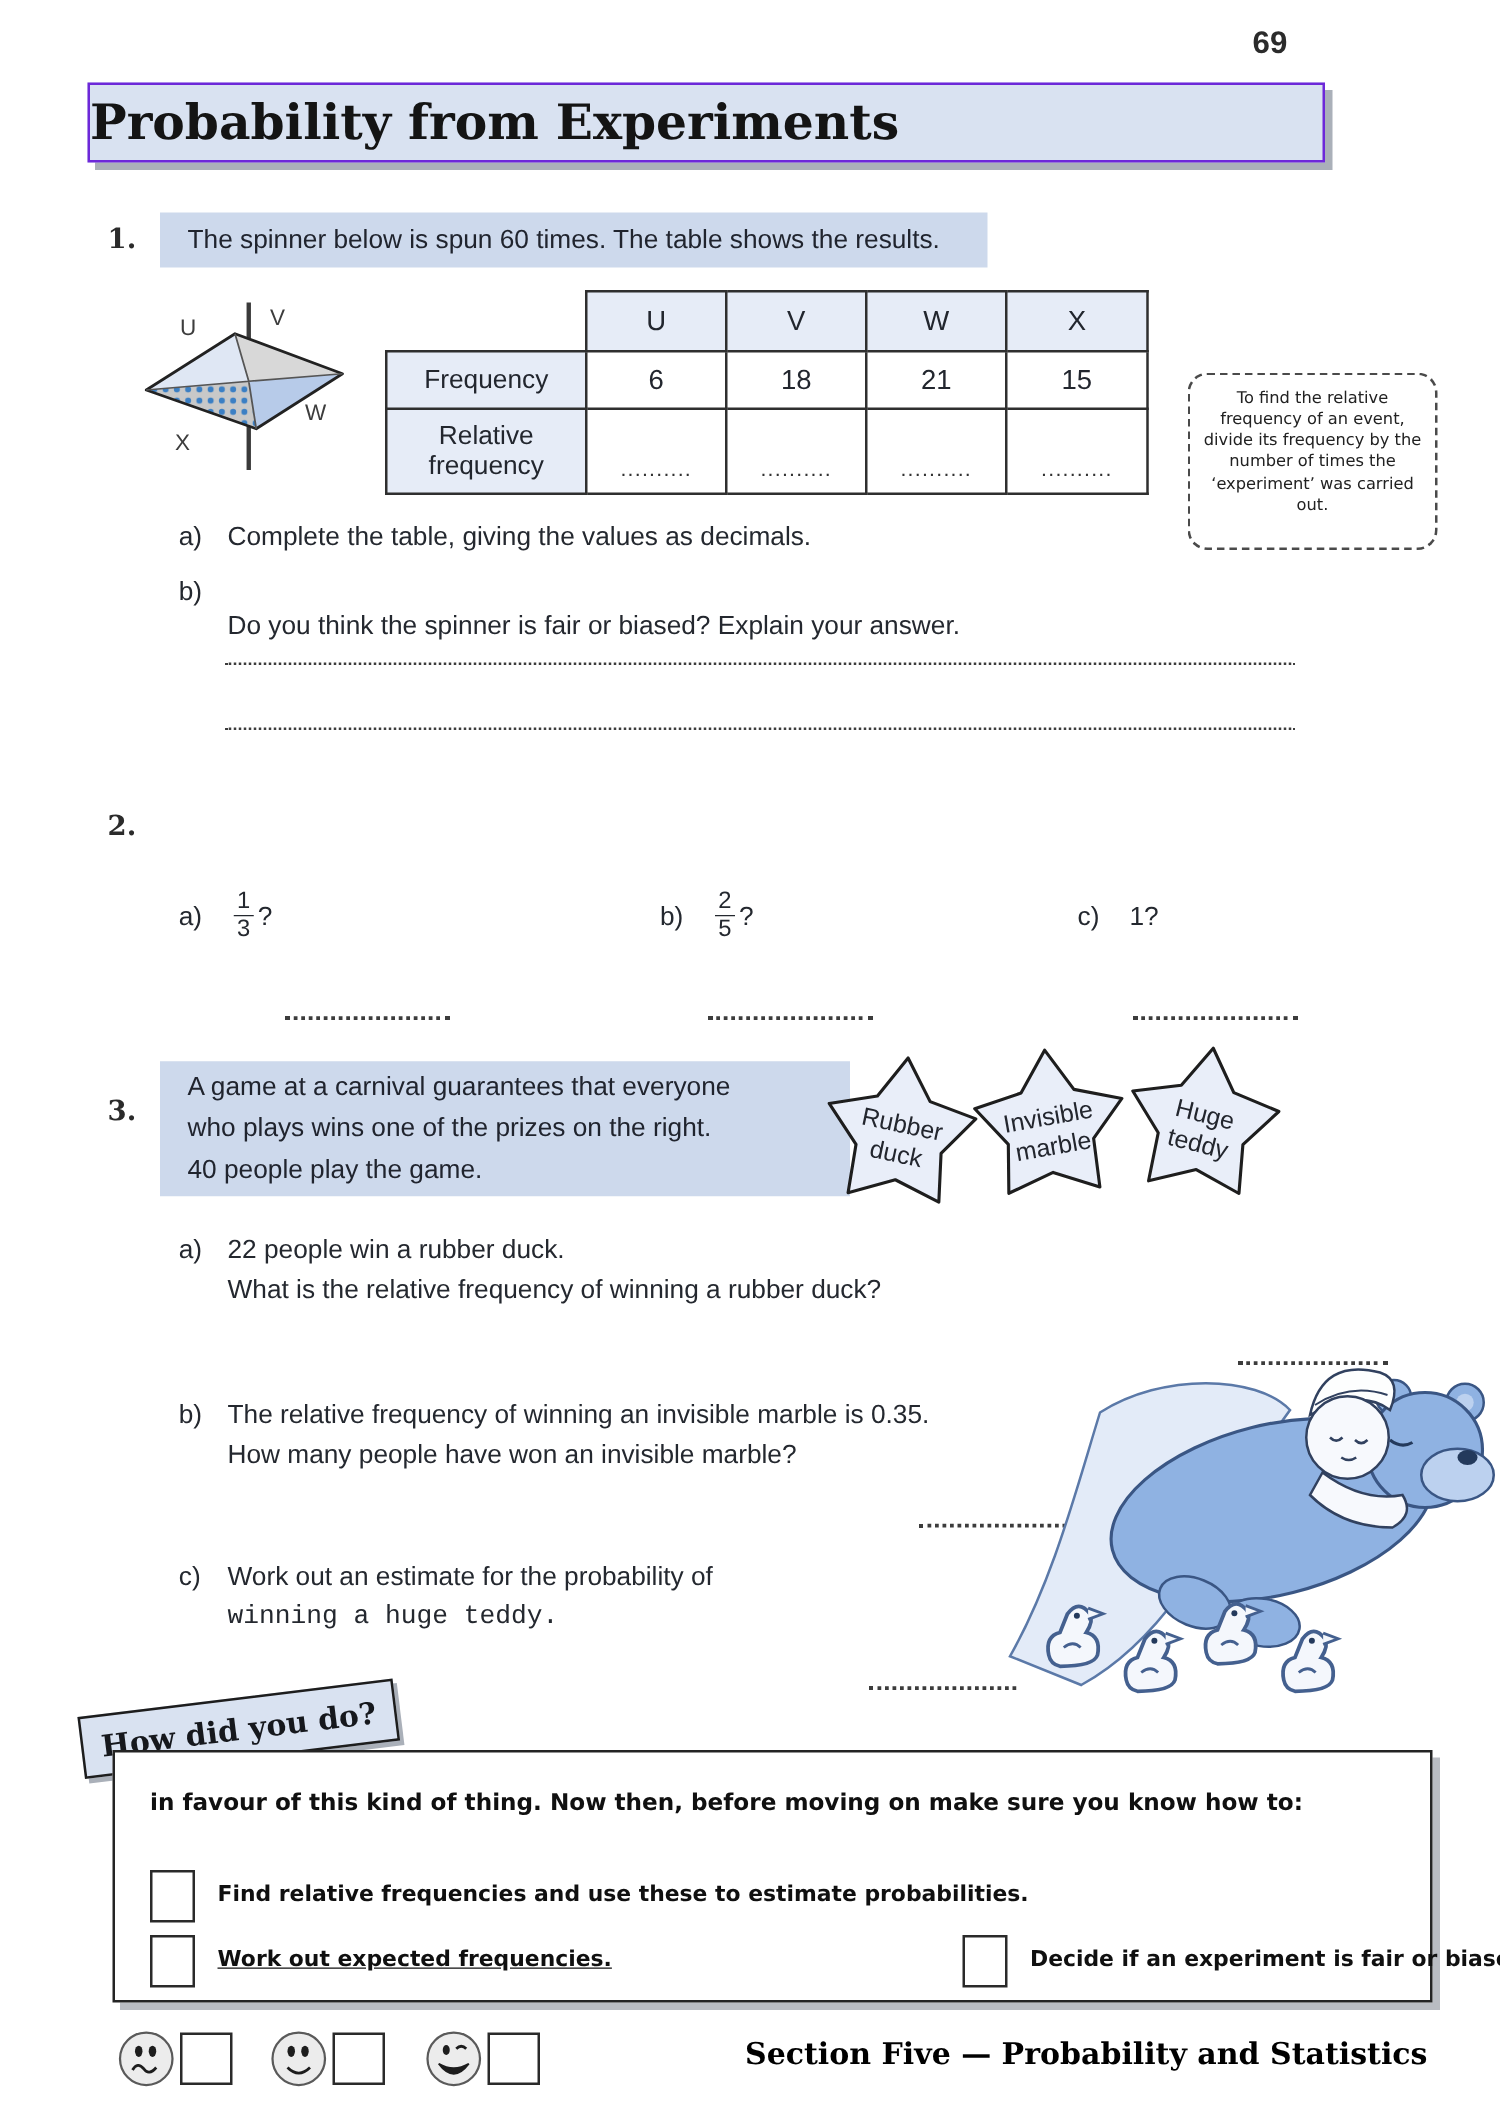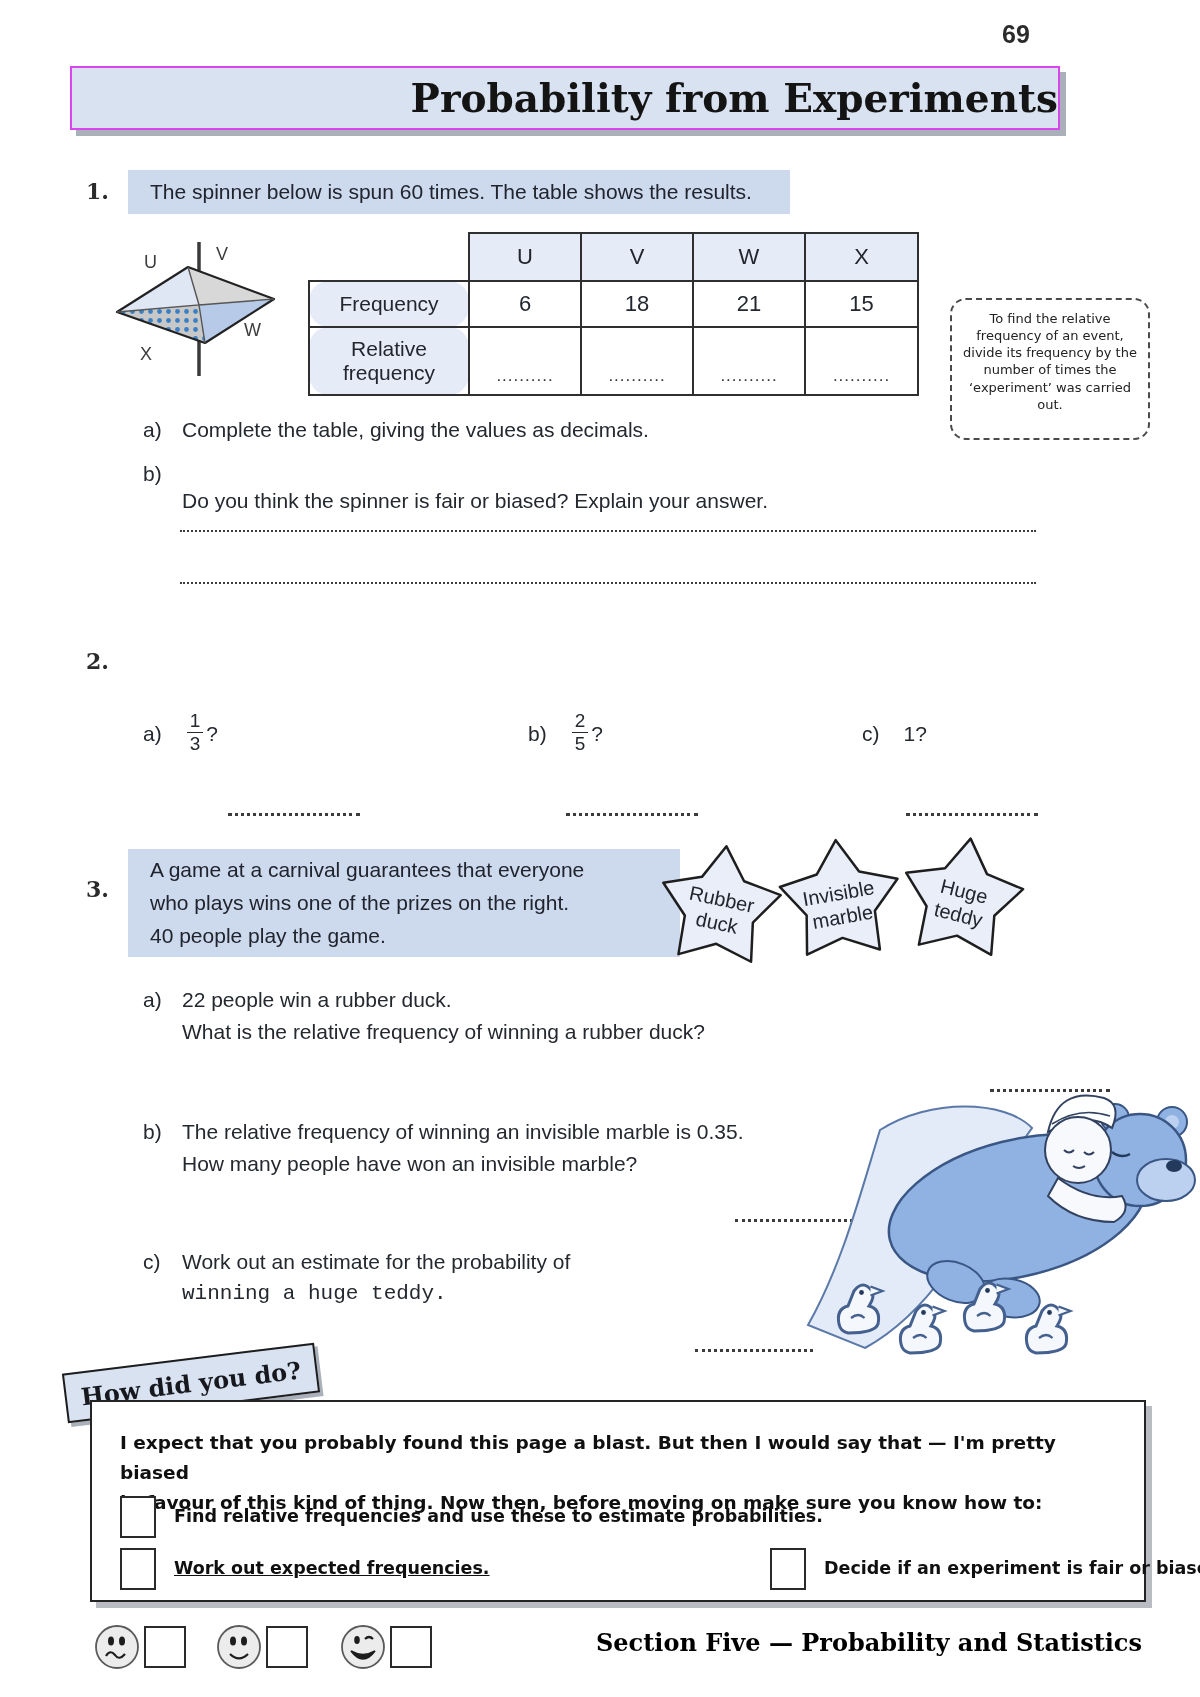--- a/index.html
+++ b/index.html
@@ -6,40 +6,40 @@
     --highlight:#cdd9ec; --bannerbg:#d9e2f1; --tablehead:#e6ecf7;
     --starfill:#e9eef9; --ink:#2b2b2b; --shadow:#aab0b9;
   }
   *{margin:0;padding:0;box-sizing:border-box;}
   body{background:#ffffff;font-family:"Liberation Sans",sans-serif;color:var(--ink);}
   .page{position:relative;width:1200px;height:1697px;background:#ffffff;overflow:hidden;}
 
   .pageno{position:absolute;left:1002px;top:20px;font-size:25px;font-weight:bold;}
 
   .title-banner{position:absolute;left:70px;top:66px;width:990px;height:64px;
-    background:var(--bannerbg);border:2px solid #d946ef;box-shadow:6px 6px 0 var(--shadow);
-    display:flex;align-items:center;justify-content:flex-end;}
+    background:var(--bannerbg);border:2px solid #6d28d9;box-shadow:6px 6px 0 var(--shadow);
+    display:flex;align-items:center;justify-content:flex-start;}
   .title-banner span{font-family:"DejaVu Serif",serif;font-weight:bold;font-size:39px;
     letter-spacing:0px;color:#141414;}
 
   .qnum{position:absolute;font-family:"DejaVu Serif",serif;font-weight:bold;font-size:22px;}
   .hl{position:absolute;background:var(--highlight);font-size:21px;color:#20242e;}
   .hl .line{padding-left:22px;}
   .body-text{position:absolute;font-size:21px;color:#24282f;white-space:nowrap;}
   .part-label{position:absolute;font-size:21px;color:#24282f;}
 
   .ans-line{position:absolute;height:4px;border-bottom:2.5px dotted #3c3c3c;}
   .ans-dots{position:absolute;height:4px;border-bottom:3px dotted #3c3c3c;}
 
   
   table.freq{position:absolute;left:308px;top:232px;border-collapse:collapse;table-layout:fixed;}
   table.freq td{border:2px solid #2f2f2f;text-align:center;font-size:21px;color:#22262e;}
   table.freq td.corner{border:none;background:transparent;}
   table.freq td.head{background:var(--tablehead);height:48px;font-size:22px;}
-  table.freq td.rowlab{background:var(--tablehead);padding:2px 8px;border-radius:20px;}
+  table.freq td.rowlab{background:var(--tablehead);padding:2px 8px;}
   table.freq td.val{background:#fff;height:46px;font-size:22px;}
   table.freq td.blank{background:#fff;height:68px;vertical-align:bottom;padding-bottom:8px;
     font-size:17px;letter-spacing:1px;color:#333;}
 
   .note-box{position:absolute;left:950px;top:298px;width:200px;height:142px;
     border:2.5px dashed #4a4a4a;border-radius:16px;padding:10px 6px;
     font-family:"DejaVu Sans",sans-serif;font-size:13px;line-height:1.32;
     text-align:center;color:#222;background:#fff;}
 
   .frac{display:inline-block;text-align:center;vertical-align:middle;font-size:19px;
@@ -276,21 +276,20 @@
     <use href="#duck" transform="translate(226,240) scale(1.5)"></use>
     <use href="#duck" transform="translate(288,262) scale(1.5)"></use>
   </svg>
 
   <div class="review-banner">
     <span>How did you do?</span>
   </div>
 
   <div class="review-box">
     <div class="review-intro">
-      <div>I expect that you probably found this page a blast.  But then I would say that — I'm pretty biased</div>
       <div>in favour of this kind of thing.  Now then, before moving on make sure you know how to:</div>
     </div>
     <div class="checkbox" style="left:28px;top:94px;"></div>
     <div class="check-label" style="left:82px;top:104px;">Find relative frequencies and use these to estimate probabilities.</div>
     <div class="checkbox" style="left:28px;top:146px;"></div>
     <div class="check-label" style="left:82px;top:156px;text-decoration:underline;">Work out expected frequencies.</div>
     <div class="checkbox" style="left:678px;top:146px;"></div>
     <div class="check-label" style="left:732px;top:156px;">Decide if an experiment is fair or biased.</div>
   </div>
 

